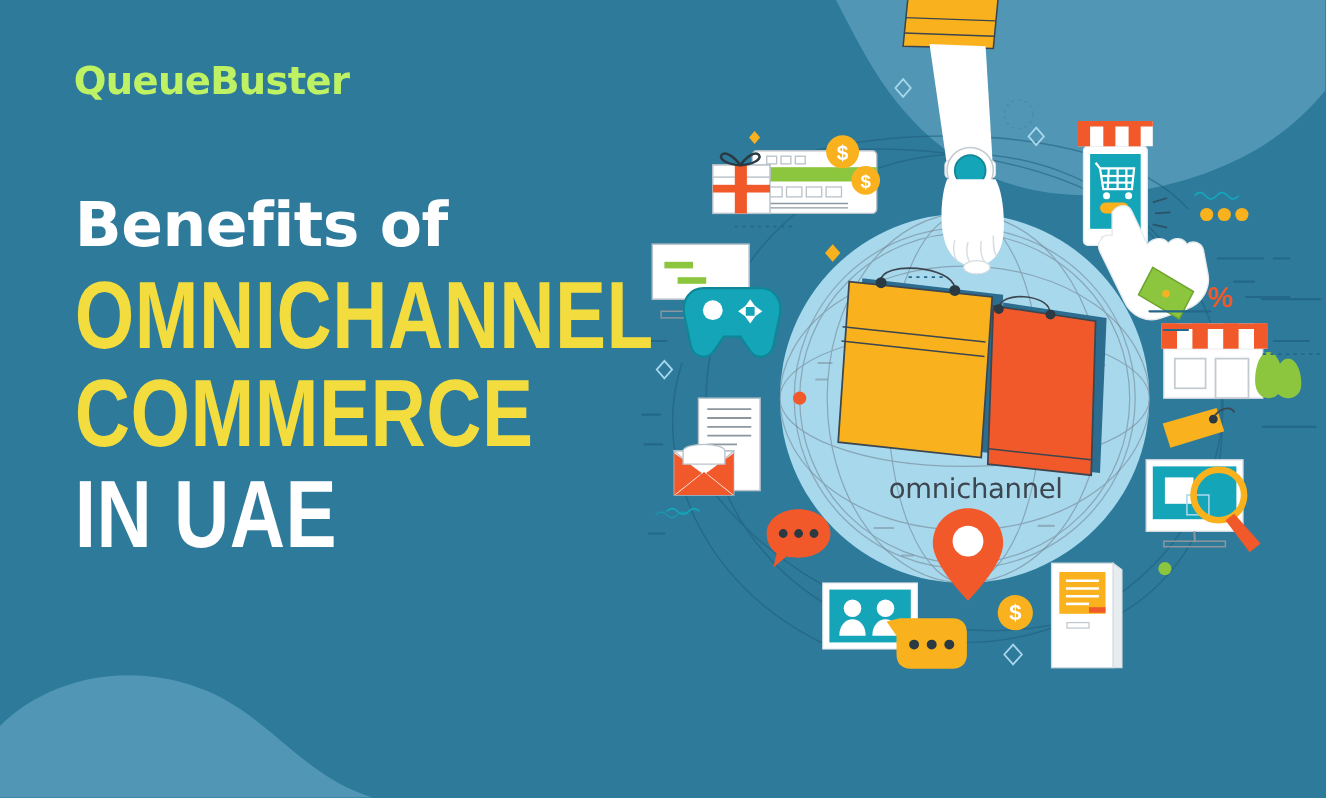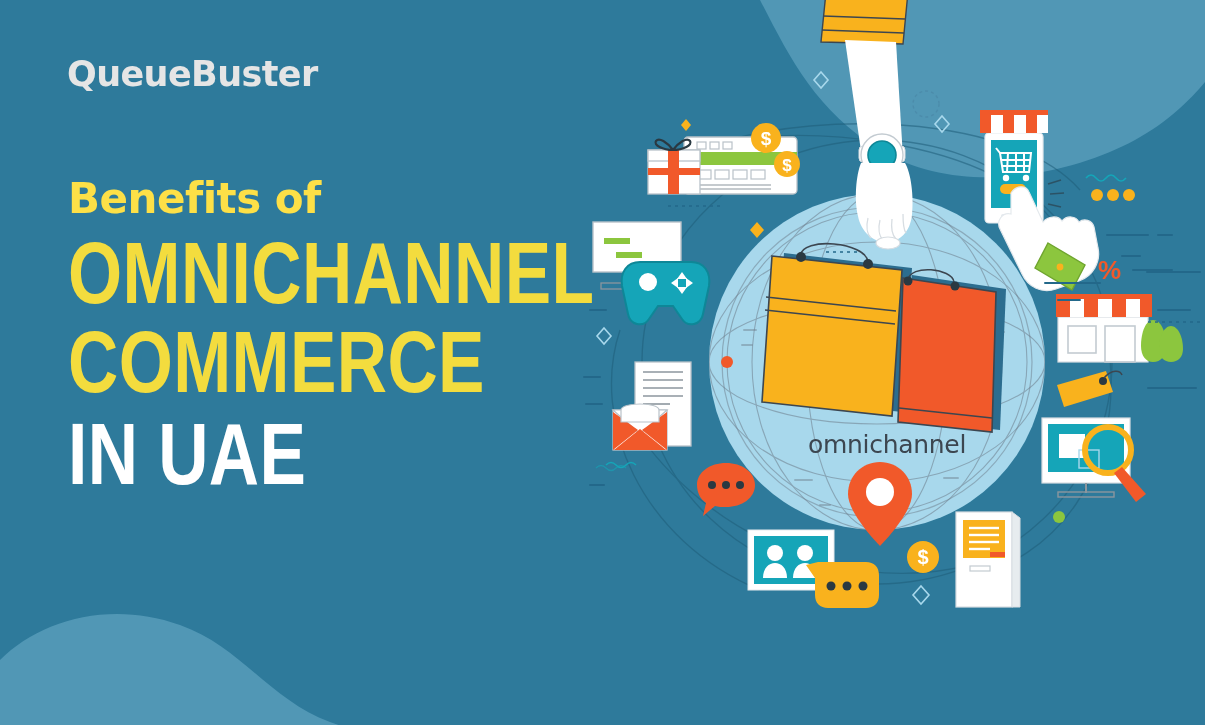--- a/index.html
+++ b/index.html
@@ -10,30 +10,30 @@
     background:#2E7A9B;
     position:relative;
   }
   .stage{position:absolute;inset:0;overflow:hidden;}
   .bg-svg{position:absolute;left:0;top:0;width:1205px;height:725px;}
   .art-svg{position:absolute;left:0;top:0;width:1205px;height:725px;}
 
   
   .logo{
     position:absolute;left:67px;top:57px;
-    font-size:35px;font-weight:bold;color:#e5e5e5;
+    font-size:35px;font-weight:bold;color:#bef264;
     letter-spacing:-0.6px;line-height:1;
     font-family:"DejaVu Sans","Liberation Sans",sans-serif;
     white-space:nowrap;
   }
 
   
   .headline{position:absolute;left:68px;top:178px;width:560px;}
   .hl-kicker{
-    font-size:42px;font-weight:bold;color:#fde047;
+    font-size:56px;font-weight:bold;color:#ffffff;
     line-height:1.0;letter-spacing:-0.5px;margin-bottom:12px;
     font-family:"DejaVu Sans","Liberation Sans",sans-serif;
   }
   .hl-main{
     font-size:87px;font-weight:bold;color:#F3DC3E;
     line-height:0.95;letter-spacing:0.5px;
     transform:scaleX(0.80);transform-origin:left center;
     white-space:nowrap;
     font-family:"Liberation Sans","DejaVu Sans",sans-serif;
   }

